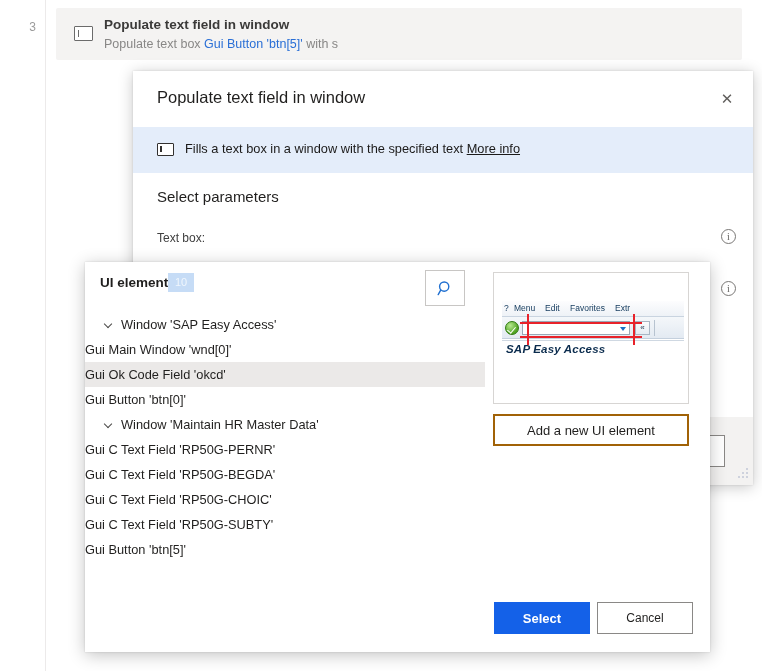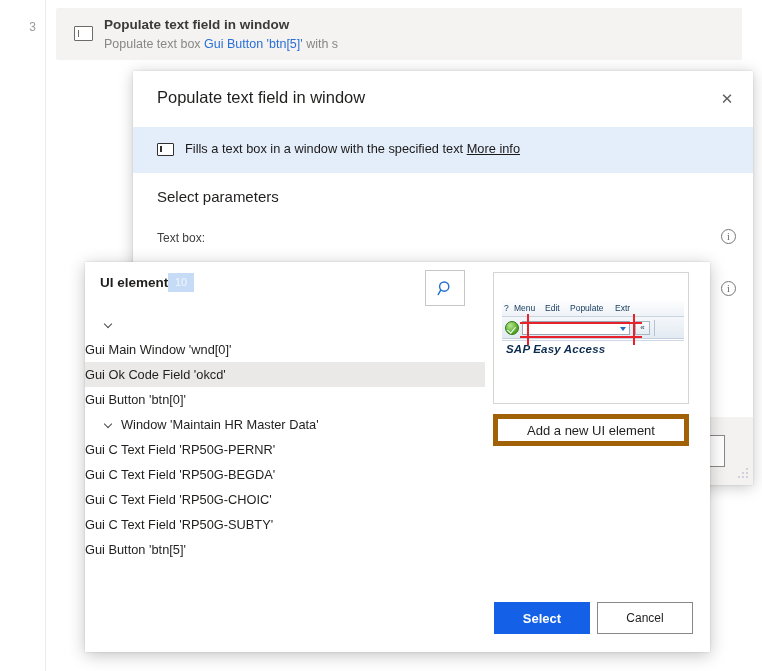--- a/index.html
+++ b/index.html
@@ -418,21 +418,21 @@
   .mk-h1 { left: 18px; top: 21px;  width: 122px; height: 2px; }
   .mk-h2 { left: 18px; top: 35px;  width: 122px; height: 2px; }
   .mk-v1 { left: 25px; top: 13px;  width: 2px;  height: 31px; }
   .mk-v2 { left: 131px; top: 13px; width: 2px;  height: 31px; }
 
   .add-ui-btn {
     position: absolute;
     left: 408px; top: 152px;
     width: 196px; height: 32px;
     background: #ffffff;
-    border: 5px solid #a16207;
+    border: 2px solid #a16207;
     box-sizing: border-box;
     font-size: 13px;
     color: #201f1e;
     cursor: pointer;
   }
   .picker-actions {
     position: absolute;
     left: 0; bottom: 0;
     width: 625px; height: 74px;
   }
@@ -515,20 +515,21 @@
   <button class="search-btn">
     <svg width="17" height="17" viewBox="0 0 17 17">
       <circle cx="7.2" cy="6.6" r="4.6" fill="none" stroke="#1f6fd0" stroke-width="1.4"></circle>
       <line x1="3.7" y1="10.2" x2="1.2" y2="14.6" stroke="#1f6fd0" stroke-width="1.4" stroke-linecap="round"></line>
     </svg>
   </button>
 
   <div class="tree">
       <div class="tree-row group">
         <span class="chevron"></span>
+        <span class="label">Window 'SAP Easy Access'</span>
       </div>
       <div class="tree-row leaf">
         <span class="label">Gui Main Window 'wnd[0]'</span>
       </div>
       <div class="tree-row leaf selected">
         <span class="label">Gui Ok Code Field 'okcd'</span>
       </div>
       <div class="tree-row leaf">
         <span class="label">Gui Button 'btn[0]'</span>
       </div>
@@ -552,21 +553,21 @@
         <span class="label">Gui Button 'btn[5]'</span>
       </div>
     </div>
 
   <div class="preview-box">
     <div class="sap-shot">
       <div class="sap-menubar">
         <span class="sap-menu-item" style="left:2px">?</span>
         <span class="sap-menu-item" style="left:12px">Menu</span>
         <span class="sap-menu-item" style="left:43px">Edit</span>
-        <span class="sap-menu-item" style="left:68px">Populate</span>
+        <span class="sap-menu-item" style="left:68px">Favorites</span>
         <span class="sap-menu-item" style="left:113px">Extr</span>
       </div>
       <div class="sap-toolbar">
         <span class="sap-check"></span>
         <span class="sap-combo">
           <span class="sap-combo-arrow"></span>
         </span>
         <span class="sap-dblarrow">«</span>
         <span class="sap-sep"></span>
       </div>

